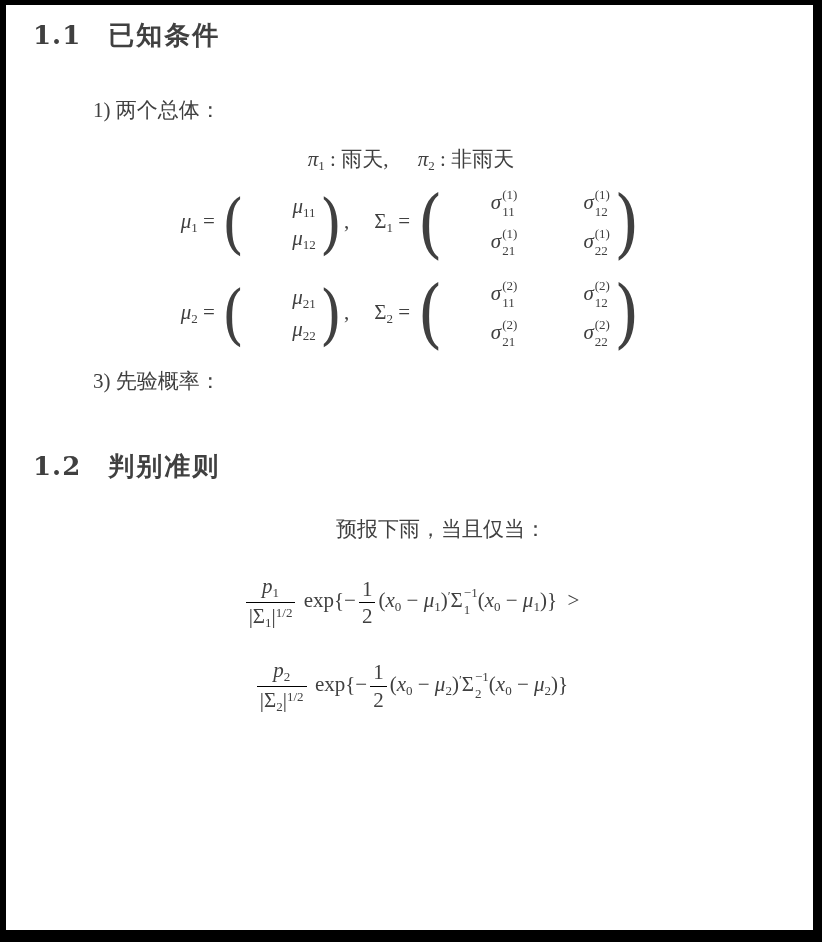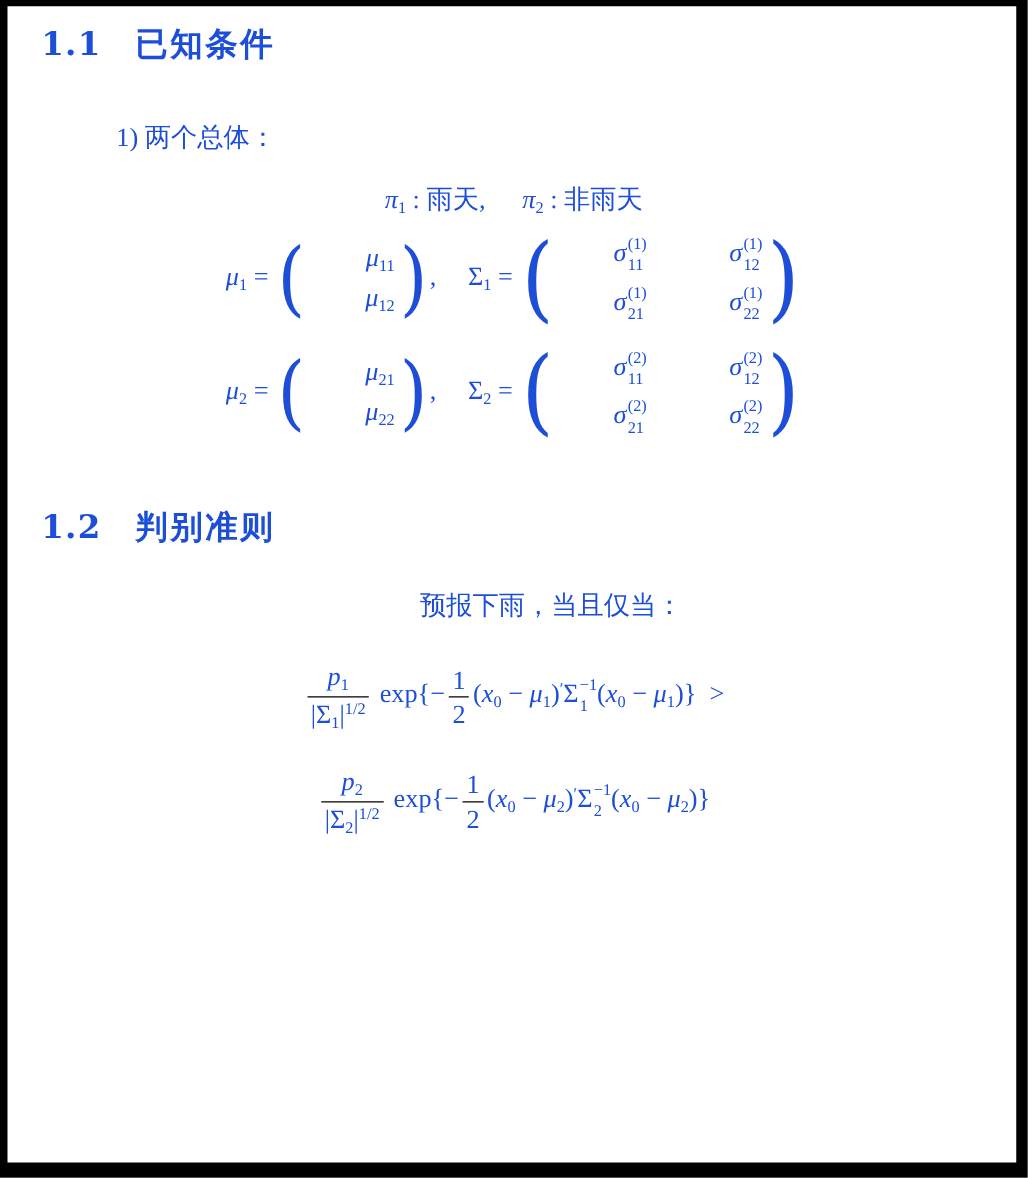--- a/index.html
+++ b/index.html
@@ -1,19 +1,19 @@
 <!DOCTYPE html>
 <html><head>
 <meta charset="utf-8">
 <style>
   html,body{margin:0;padding:0;background:#000;}
   .page{
     box-sizing:border-box;
     width:822px;height:942px;
-    background:#fff;color:#1d4ed8;
+    background:#fff;color:#404040;
     border-style:solid;border-color:#000;
     border-width:5px 9px 12px 6px;
     padding:14px 24px 0 27px;
     overflow:hidden;
     font-family:"Liberation Serif","DejaVu Serif",serif;
     font-size:21px;
     line-height:28px;
   }
   .heading{font-size:26px;line-height:32px;margin:0;white-space:nowrap;}
   .hnum{font-family:"DejaVu Serif","Liberation Serif",serif;font-weight:700;margin-right:27px;letter-spacing:1px;}
@@ -41,21 +41,21 @@
   .msub{font-size:0.62em;vertical-align:-0.32em;}
   .msup{font-size:0.62em;vertical-align:0.5em;}
   .supsub{display:inline-flex;flex-direction:column;align-items:flex-start;
           font-size:0.62em;line-height:1.3;vertical-align:middle;margin-left:1px;}
   .frac{display:inline-flex;flex-direction:column;align-items:center;
         vertical-align:middle;margin:0 3px;}
   .frac .num,.frac .den{display:block;line-height:1.25;padding:0 3px;text-align:center;}
   .frac .den{border-top:1.4px solid #000;}
   .mat{display:inline-flex;align-items:center;vertical-align:middle;margin:0 2px;}
   .mgrid{display:grid;row-gap:5px;column-gap:22px;padding:0 4px;}
-  .mcell{text-align:right;line-height:1.2;margin-left:44px;}
+  .mcell{text-align:center;line-height:1.2;margin-left:44px;}
   .paren{display:inline-block;font-weight:400;line-height:0.85;
          transform:scaleY(1.15);font-family:"DejaVu Serif",serif;}
   .sp{display:inline-block;}
 </style>
 </head>
 <body>
 
 <div class="page">
 
   <div class="heading">
@@ -120,20 +120,21 @@
               <span class="ssub">21</span>
             </span></span>
           <span class="mcell"><span class="mi">σ</span><span class="supsub">
               <span class="ssup">(2)</span>
               <span class="ssub">22</span>
             </span></span>
         </span>
         <span class="paren" style="font-size: 3.1em;">)</span>
       </span></div>
 
+  <p class="item item3">3) 先验概率：</p>
 
 
   <div class="heading h2">
     <span class="hnum">1.2</span><span class="htitle">判别准则</span>
   </div>
 
   <p class="par par-crit">预报下雨，当且仅当：</p>
 
   <div class="eq eq-f1"><span class="frac">
         <span class="num"><span class="mi">p</span><span class="msub">1</span></span>

